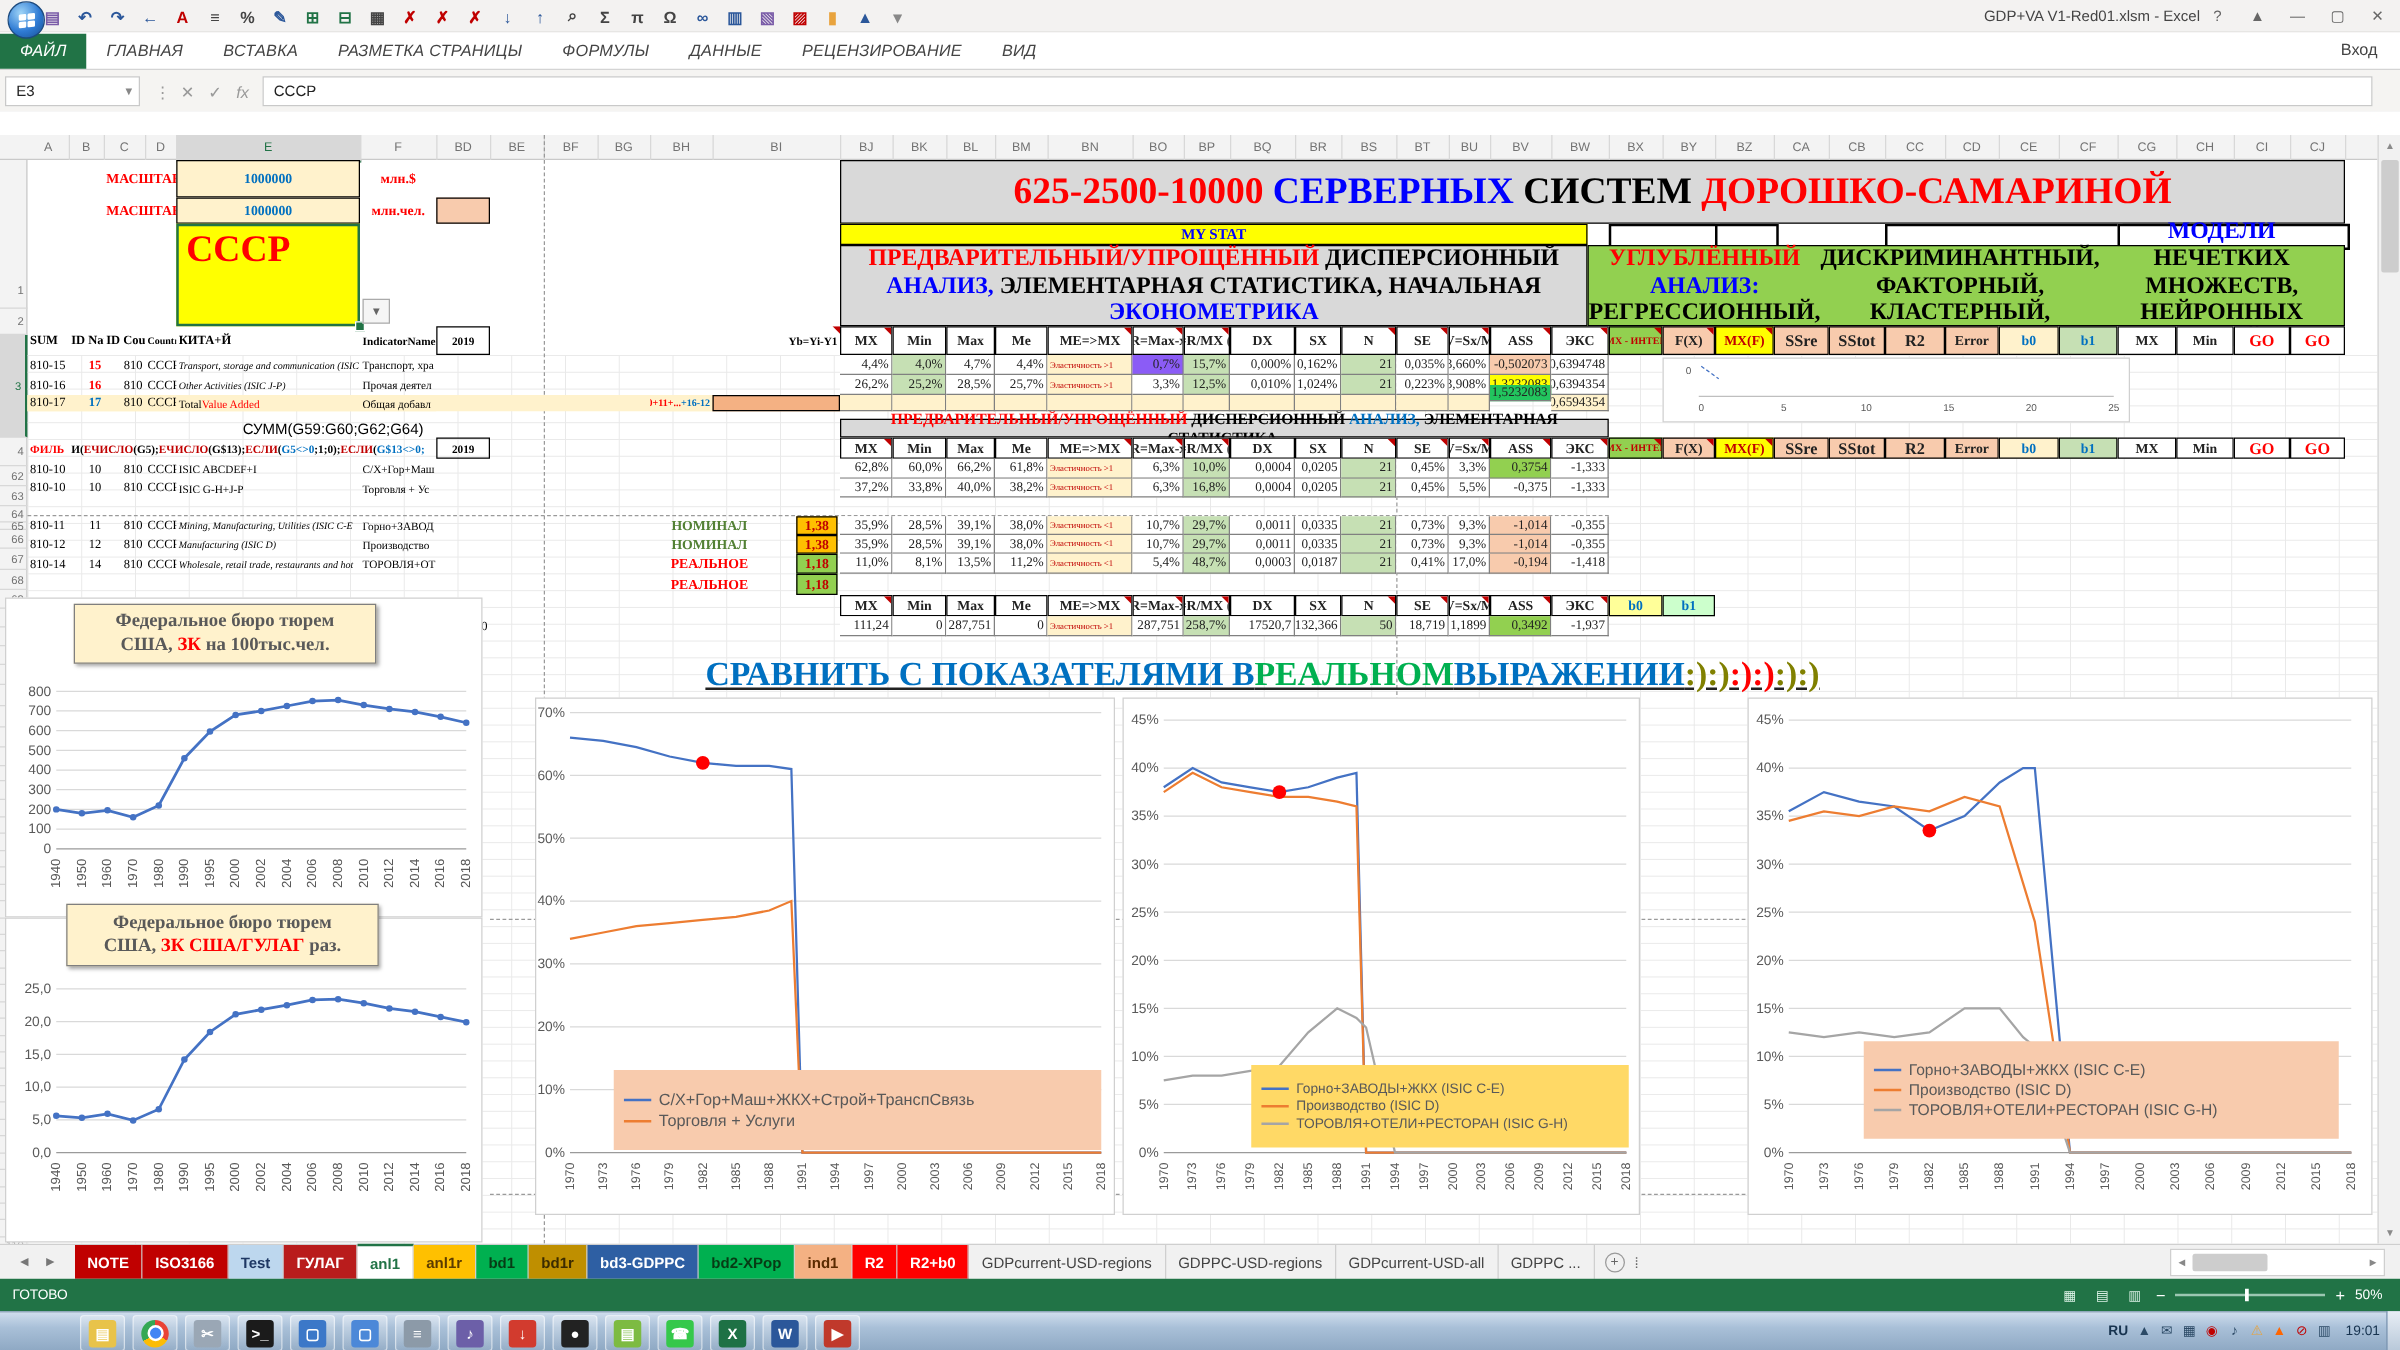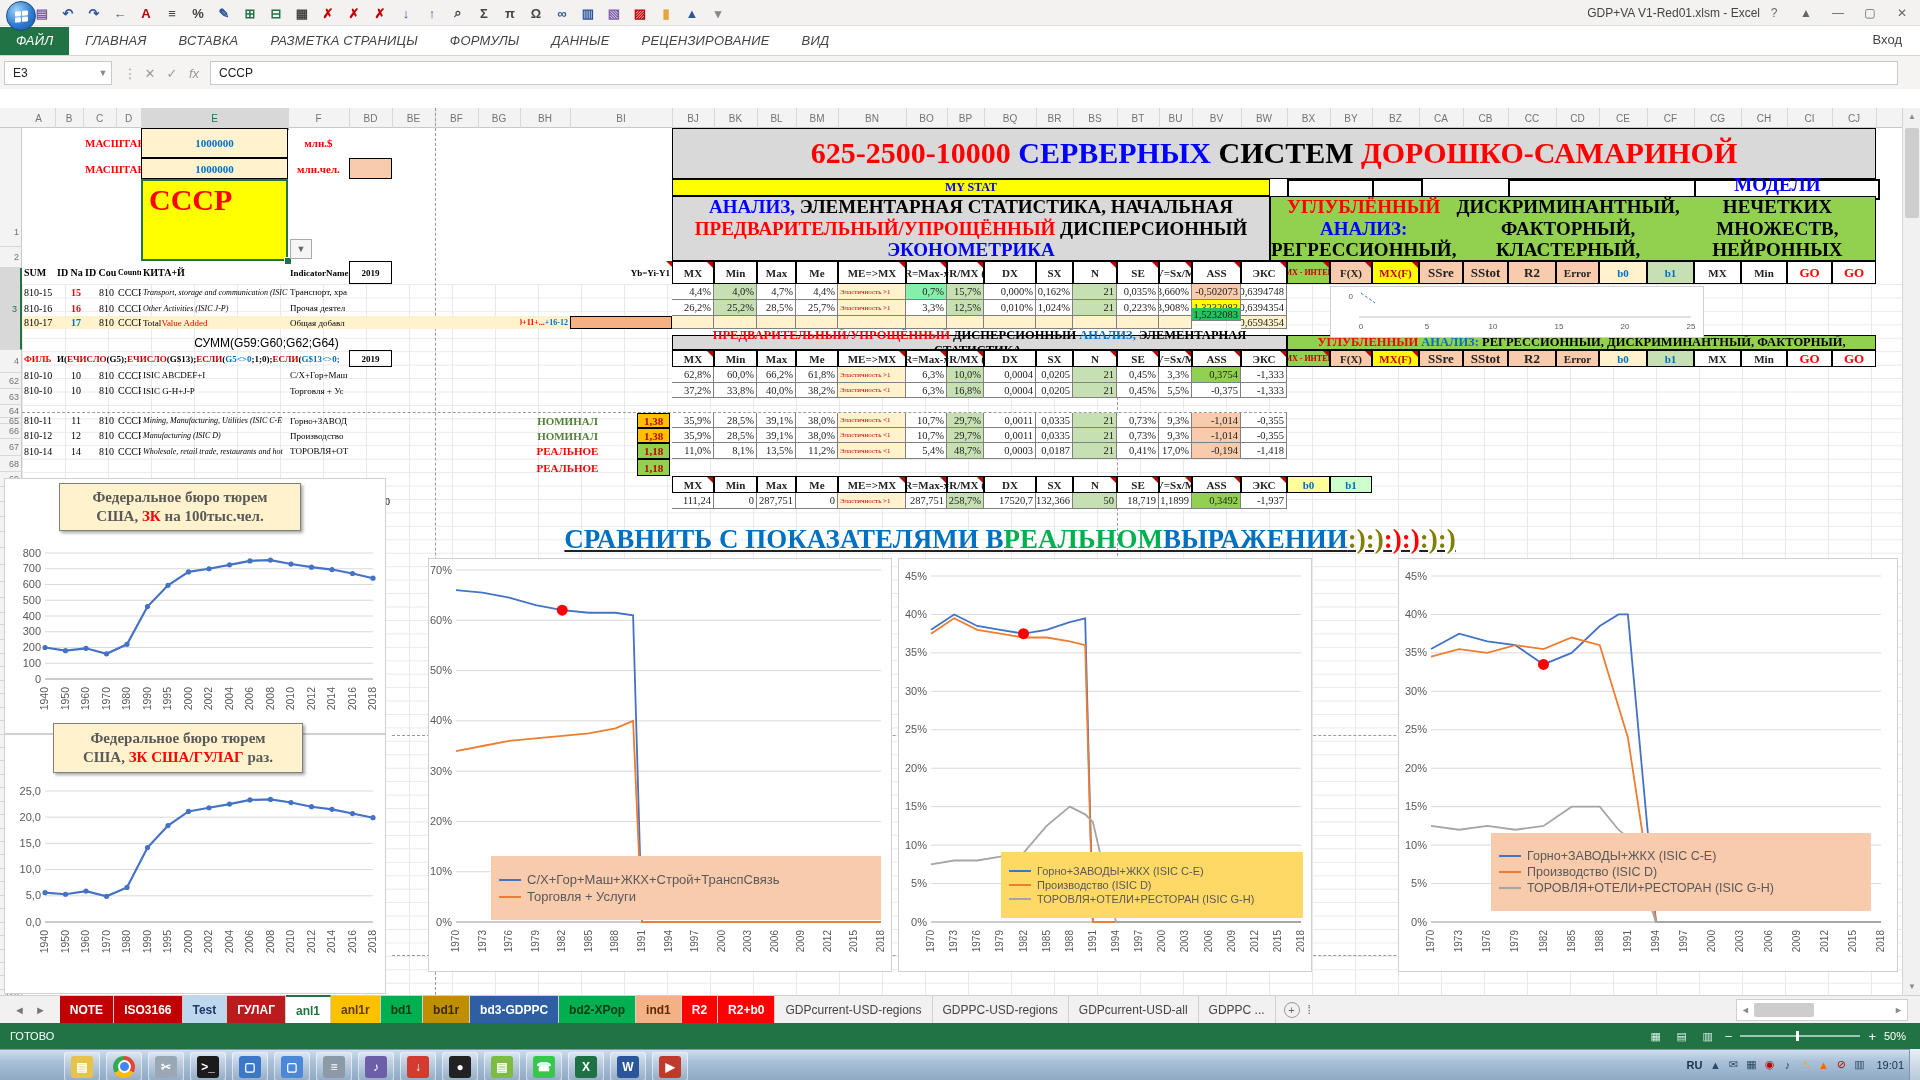--- a/index.html
+++ b/index.html
@@ -390,34 +390,31 @@
         <div id="e3drop" style="position: absolute; left: 290px; top: 239px; width: 20px; height: 18px;">▼</div>
         <div class="banner" style="position: absolute; left: 672px; top: 128px; width: 1204px; height: 51px; background: rgb(217, 217, 217); border: 1px solid rgb(0, 0, 0); font-size: 30px; flex-direction: column; line-height: 1.15;">
           <div><span style="color: rgb(255, 0, 0);">625-2500-10000 </span><span style="color: rgb(0, 0, 255);">СЕРВЕРНЫХ </span><span style="color: rgb(0, 0, 0);">СИСТЕМ </span><span style="color: rgb(255, 0, 0);">ДОРОШКО-САМАРИНОЙ</span></div>
         </div>
         <div class="banner" style="position: absolute; left: 672px; top: 179px; width: 598px; height: 17px; background: rgb(255, 255, 0); border: 1px solid rgb(0, 0, 0); font-size: 12px; color: rgb(0, 0, 255);">MY STAT</div>
         <div style="position: absolute; left: 1287px; top: 179px; width: 85px; height: 17px; border: 2px solid rgb(0, 0, 0); background: rgb(255, 255, 255);"></div>
         <div style="position: absolute; left: 1372px; top: 179px; width: 47px; height: 17px; border: 2px solid rgb(0, 0, 0); background: rgb(255, 255, 255);"></div>
         <div style="position: absolute; left: 1508px; top: 179px; width: 186px; height: 17px; border: 2px solid rgb(0, 0, 0); background: rgb(255, 255, 255);"></div>
         <div style="position: absolute; left: 1694px; top: 179px; width: 182px; height: 17px; border: 2px solid rgb(0, 0, 0); background: rgb(255, 255, 255);"></div>
         <div class="banner" style="position: absolute; left: 672px; top: 196px; width: 598px; height: 65px; background: rgb(217, 217, 217); border: 1px solid rgb(0, 0, 0); font-size: 19px; flex-direction: column; line-height: 1.15;">
+          <div><span style="color: rgb(255, 0, 0);">ПРЕДВАРИТЕЛЬНЫЙ/УПРОЩЁННЫЙ </span><span style="color: rgb(0, 0, 0);">ДИСПЕРСИОННЫЙ</span></div>
           <div><span style="color: rgb(0, 0, 255);">АНАЛИЗ, </span><span style="color: rgb(0, 0, 0);">ЭЛЕМЕНТАРНАЯ СТАТИСТИКА, НАЧАЛЬНАЯ</span></div>
-          <div><span style="color: rgb(255, 0, 0);">ПРЕДВАРИТЕЛЬНЫЙ/УПРОЩЁННЫЙ </span><span style="color: rgb(0, 0, 0);">ДИСПЕРСИОННЫЙ</span></div>
           <div><span style="color: rgb(0, 0, 255);">ЭКОНОМЕТРИКА</span></div>
         </div>
         <div class="banner" style="position: absolute; left: 1270px; top: 196px; width: 606px; height: 65px; background: rgb(146, 208, 80); border: 1px solid rgb(0, 0, 0); font-size: 19px; line-height: 1.15;">
           <div><span style="color: rgb(255, 0, 0);">УГЛУБЛЁННЫЙ </span><span style="color: rgb(0, 0, 255);">АНАЛИЗ: </span><span style="color: rgb(0, 0, 0);">РЕГРЕССИОННЫЙ,</span></div>
           <div><span style="color: rgb(0, 0, 0);">ДИСКРИМИНАНТНЫЙ, ФАКТОРНЫЙ, КЛАСТЕРНЫЙ,</span></div>
           <div><span style="color: rgb(0, 0, 255);">МОДЕЛИ </span><span style="color: rgb(0, 0, 0);">НЕЧЕТКИХ МНОЖЕСТВ, НЕЙРОННЫХ СЕТЕЙ</span></div>
         </div>
         <div class="banner" style="position: absolute; left: 672px; top: 335px; width: 615px; height: 15px; background: rgb(217, 217, 217); border: 1px solid rgb(0, 0, 0); font-size: 12.5px; flex-direction: column; line-height: 1.15;">
           <div><span style="color: rgb(255, 0, 0);">ПРЕДВАРИТЕЛЬНЫЙ/УПРОЩЁННЫЙ </span><span style="color: rgb(0, 0, 0);">ДИСПЕРСИОННЫЙ </span><span style="color: rgb(0, 112, 192);">АНАЛИЗ, </span><span style="color: rgb(0, 0, 0);">ЭЛЕМЕНТАРНАЯ СТАТИСТИКА,</span></div>
-        </div>
-        <div class="banner" style="position: absolute; left: 1287px; top: 335px; width: 589px; height: 15px; background: rgb(146, 208, 80); border: 1px solid rgb(0, 0, 0); font-size: 12.5px; flex-direction: column; line-height: 1.15;">
-          <div><span style="color: rgb(255, 0, 0);">УГЛУБЛЁННЫЙ </span><span style="color: rgb(0, 112, 192);">АНАЛИЗ: </span><span style="color: rgb(0, 0, 0);">РЕГРЕССИОННЫЙ, ДИСКРИМИНАНТНЫЙ, ФАКТОРНЫЙ,</span></div>
         </div>
         <div class="banner" style="position: absolute; left: 440px; top: 521px; width: 1140px; height: 36px; font-size: 27px; text-decoration: underline;">
           <span style="color: rgb(0, 112, 192);">СРАВНИТЬ С ПОКАЗАТЕЛЯМИ В </span>
           <span style="color: rgb(0, 176, 80);">РЕАЛЬНОМ</span>
           <span style="color: rgb(0, 112, 192);"> ВЫРАЖЕНИИ </span>
           <span style="color: rgb(128, 128, 0);">:):)</span>
           <span style="color: rgb(255, 0, 0);">:):)</span>
           <span style="color: rgb(128, 128, 0);">:):)</span>
         </div>
         <div class="sh tri" style="position: absolute; left: 672px; top: 261px; width: 42px; height: 23px;">MX</div>
@@ -445,21 +442,21 @@
         <div class="sh" style="position: absolute; left: 1647px; top: 261px; width: 47px; height: 23px; background: rgb(198, 224, 180); color: rgb(0, 112, 192);">b1</div>
         <div class="sh" style="position: absolute; left: 1694px; top: 261px; width: 47px; height: 23px; background: rgb(255, 255, 255);">MX</div>
         <div class="sh" style="position: absolute; left: 1741px; top: 261px; width: 46px; height: 23px; background: rgb(255, 255, 255);">Min</div>
         <div class="sh" style="position: absolute; left: 1787px; top: 261px; width: 45px; height: 23px; background: rgb(255, 255, 255); color: rgb(255, 0, 0); font-size: 13px;">GO</div>
         <div class="sh" style="position: absolute; left: 1832px; top: 261px; width: 44px; height: 23px; background: rgb(255, 255, 255); color: rgb(255, 0, 0); font-size: 13px;">GO</div>
         <div class="sc" style="position: absolute; left: 672px; top: 284px; width: 42px; height: 16px; background: rgb(255, 255, 255);">4,4%</div>
         <div class="sc" style="position: absolute; left: 714px; top: 284px; width: 43px; height: 16px; background: rgb(198, 224, 180);">4,0%</div>
         <div class="sc" style="position: absolute; left: 757px; top: 284px; width: 39px; height: 16px; background: rgb(255, 255, 255);">4,7%</div>
         <div class="sc" style="position: absolute; left: 796px; top: 284px; width: 42px; height: 16px; background: rgb(255, 255, 255);">4,4%</div>
         <div class="sc" style="position: absolute; left: 838px; top: 284px; width: 68px; height: 16px; color: rgb(192, 0, 0); font-size: 7px; justify-content: flex-start; background: rgb(255, 242, 204);">Эластичность &gt;1</div>
-        <div class="sc" style="position: absolute; left: 906px; top: 284px; width: 41px; height: 16px; background: #86efac;">0,7%</div>
+        <div class="sc" style="position: absolute; left: 906px; top: 284px; width: 41px; height: 16px; background: #8b5cf6;">0,7%</div>
         <div class="sc" style="position: absolute; left: 947px; top: 284px; width: 37px; height: 16px; background: rgb(198, 224, 180);">15,7%</div>
         <div class="sc" style="position: absolute; left: 984px; top: 284px; width: 52px; height: 16px; background: rgb(255, 255, 255);">0,000%</div>
         <div class="sc" style="position: absolute; left: 1036px; top: 284px; width: 37px; height: 16px; background: rgb(255, 255, 255);">0,162%</div>
         <div class="sc" style="position: absolute; left: 1073px; top: 284px; width: 44px; height: 16px; background: rgb(198, 224, 180);">21</div>
         <div class="sc" style="position: absolute; left: 1117px; top: 284px; width: 42px; height: 16px; background: rgb(255, 255, 255);">0,035%</div>
         <div class="sc" style="position: absolute; left: 1159px; top: 284px; width: 33px; height: 16px; background: rgb(255, 255, 255);">3,660%</div>
         <div class="sc" style="position: absolute; left: 1192px; top: 284px; width: 49px; height: 16px; background: rgb(248, 203, 173);">-0,502073</div>
         <div class="sc" style="position: absolute; left: 1241px; top: 284px; width: 46px; height: 16px; background: rgb(255, 255, 255);">0,6394748</div>
         <div class="sc" style="position: absolute; left: 672px; top: 300px; width: 42px; height: 16px; background: rgb(255, 255, 255);">26,2%</div>
         <div class="sc" style="position: absolute; left: 714px; top: 300px; width: 43px; height: 16px; background: rgb(198, 224, 180);">25,2%</div>

